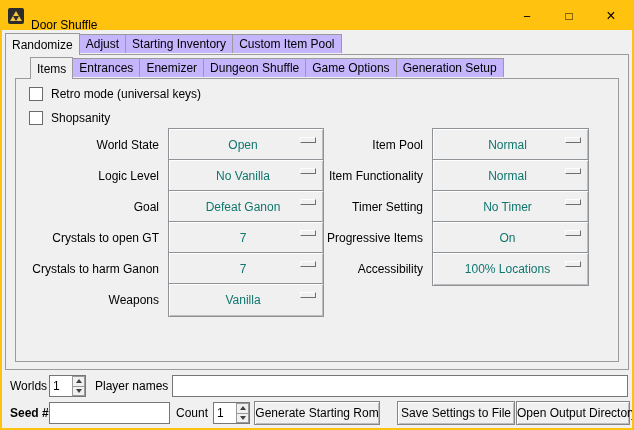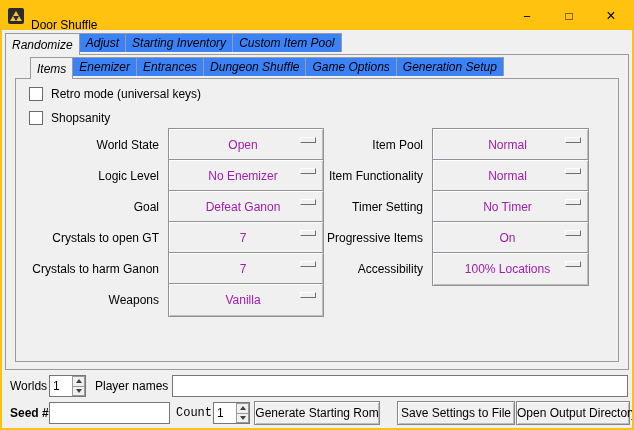--- a/index.html
+++ b/index.html
@@ -17,24 +17,24 @@
   .app-icon{width:16px;height:16px;margin-left:6px;flex:none;}
   .title-text{margin-left:7px;white-space:nowrap;margin-top:18px;}
   .win-controls{margin-left:auto;display:flex;height:100%;}
   .win-btn{width:42px;height:100%;display:flex;align-items:center;justify-content:center;cursor:default;}
   .win-btn .glyph{line-height:1;}
   .glyph-min{font-size:13px;}
   .glyph-max{font-size:12px;}
   .glyph-close{font-size:16px;}
 
   
-  .tabs{position:absolute;display:flex;align-items:flex-start;z-index:6;font-style:italic;}
+  .tabs{position:absolute;display:flex;align-items:center;z-index:6;}
   .outer-tabs{left:3px;top:31px;}
   .inner-tabs{left:18px;top:55px;margin-left:10px;}
-  .tab{display:flex;align-items:center;height:19px;padding:0 6px;background:#3b82f6;
+  .tab{display:flex;align-items:center;height:19px;padding:0 6px;background:#c4b5fd;
     border:1px solid var(--bd);border-bottom:none;white-space:nowrap;cursor:default;box-sizing:border-box;}
   .tab + .tab{margin-left:-1px;}
   .tab.selected{height:22px;margin-bottom:-1px;background:var(--bg);position:relative;z-index:7;}
 
   .outer-pane{position:absolute;left:3px;top:52px;width:624px;height:316px;
     border:1px solid var(--bd);background:var(--bg);z-index:1;box-sizing:border-box;}
   .inner-pane{position:absolute;left:13px;top:76px;width:604px;height:284px;
     border:1px solid var(--bd);background:var(--bg);z-index:2;box-sizing:border-box;}
 
   
@@ -44,21 +44,21 @@
 
   
   .col{position:absolute;top:127px;z-index:5;}
   .col-left{left:24px;width:298px;}
   .col-right{left:268px;width:319px;}
   .field-row{display:flex;align-items:center;height:31px;}
   .field-label{flex:1;text-align:right;padding-right:9px;white-space:nowrap;}
   .dropdown{flex:none;position:relative;width:156px;height:34px;display:flex;align-items:center;
     justify-content:center;background:var(--bg);border:1px solid #8f9297;
     box-shadow:inset 1px 1px 0 #ffffff, inset -1px -1px 0 #bdbdbd;
-    font:inherit;color:#a21caf;padding:0 22px 0 16px;cursor:default;box-sizing:border-box;}
+    font:inherit;color:#0f766e;padding:0 22px 0 16px;cursor:default;box-sizing:border-box;}
   .col-right .dropdown{width:157px;}
   .dd-value{white-space:nowrap;}
   .dd-indicator{position:absolute;right:7px;top:8px;width:14px;height:4px;background:var(--bg);
     border:1px solid;border-color:#fdfdfd #6e6e6e #6e6e6e #fdfdfd;}
 
   
   .blabel{position:absolute;height:22px;line-height:22px;white-space:nowrap;z-index:5;}
   .entry{position:absolute;background:#fff;border:1px solid #767676;font:inherit;
     padding:0 4px;box-sizing:border-box;z-index:5;outline:none;}
   .spinbox{position:absolute;display:flex;background:#fff;border:1px solid #767676;box-sizing:border-box;z-index:5;}
@@ -104,22 +104,22 @@
   <div class="tabs outer-tabs">
     <div class="tab selected">Randomize</div>
     <div class="tab">Adjust</div>
     <div class="tab">Starting Inventory</div>
     <div class="tab">Custom Item Pool</div>
   </div>
   <div class="outer-pane"></div>
 
   <div class="tabs inner-tabs">
     <div class="tab selected">Items</div>
+    <div class="tab">Entrances</div>
     <div class="tab">Enemizer</div>
-    <div class="tab">Entrances</div>
     <div class="tab">Dungeon Shuffle</div>
     <div class="tab">Game Options</div>
     <div class="tab">Generation Setup</div>
   </div>
   <div class="inner-pane"></div>
 
   <div class="check-row" style="left:27px;top:84px;">
     <span class="checkbox"></span>
     <span class="check-label">Retro mode (universal keys)</span>
   </div>
@@ -132,21 +132,21 @@
     <div class="field-row">
       <span class="field-label">World State</span>
       <button class="dropdown">
         <span class="dd-value">Open</span>
         <span class="dd-indicator"></span>
       </button>
     </div>
     <div class="field-row">
       <span class="field-label">Logic Level</span>
       <button class="dropdown">
-        <span class="dd-value">No Enemizer</span>
+        <span class="dd-value">No Vanilla</span>
         <span class="dd-indicator"></span>
       </button>
     </div>
     <div class="field-row">
       <span class="field-label">Goal</span>
       <button class="dropdown">
         <span class="dd-value">Defeat Ganon</span>
         <span class="dd-indicator"></span>
       </button>
     </div>
@@ -221,21 +221,21 @@
       <div class="spin-btn">
           <span class="tri-down"></span>
         </div>
     </div>
   </div>
   <span class="blabel" style="left:93px;top:373px;">Player names</span>
   <input class="entry" style="left: 170px; top: 373px; width: 456px; height: 22px;" value="">
 
   <span class="blabel" style="left:8px;top:400px;font-weight:bold;">Seed #</span>
   <input class="entry" style="left: 47px; top: 400px; width: 121px; height: 22px;" value="">
-  <span class="blabel" style="left:174px;top:400px;font-family:Liberation Mono, monospace;">Count</span>
+  <span class="blabel" style="left:174px;top:400px;">Count</span>
   <div class="spinbox" style="left:211px;top:400px;width:37px;height:22px;">
     <input class="spin-input" value="1" style="">
     <div class="spin-btns">
       <div class="spin-btn">
           <span class="tri-up"></span>
         </div>
       <div class="spin-btn">
           <span class="tri-down"></span>
         </div>
     </div>

